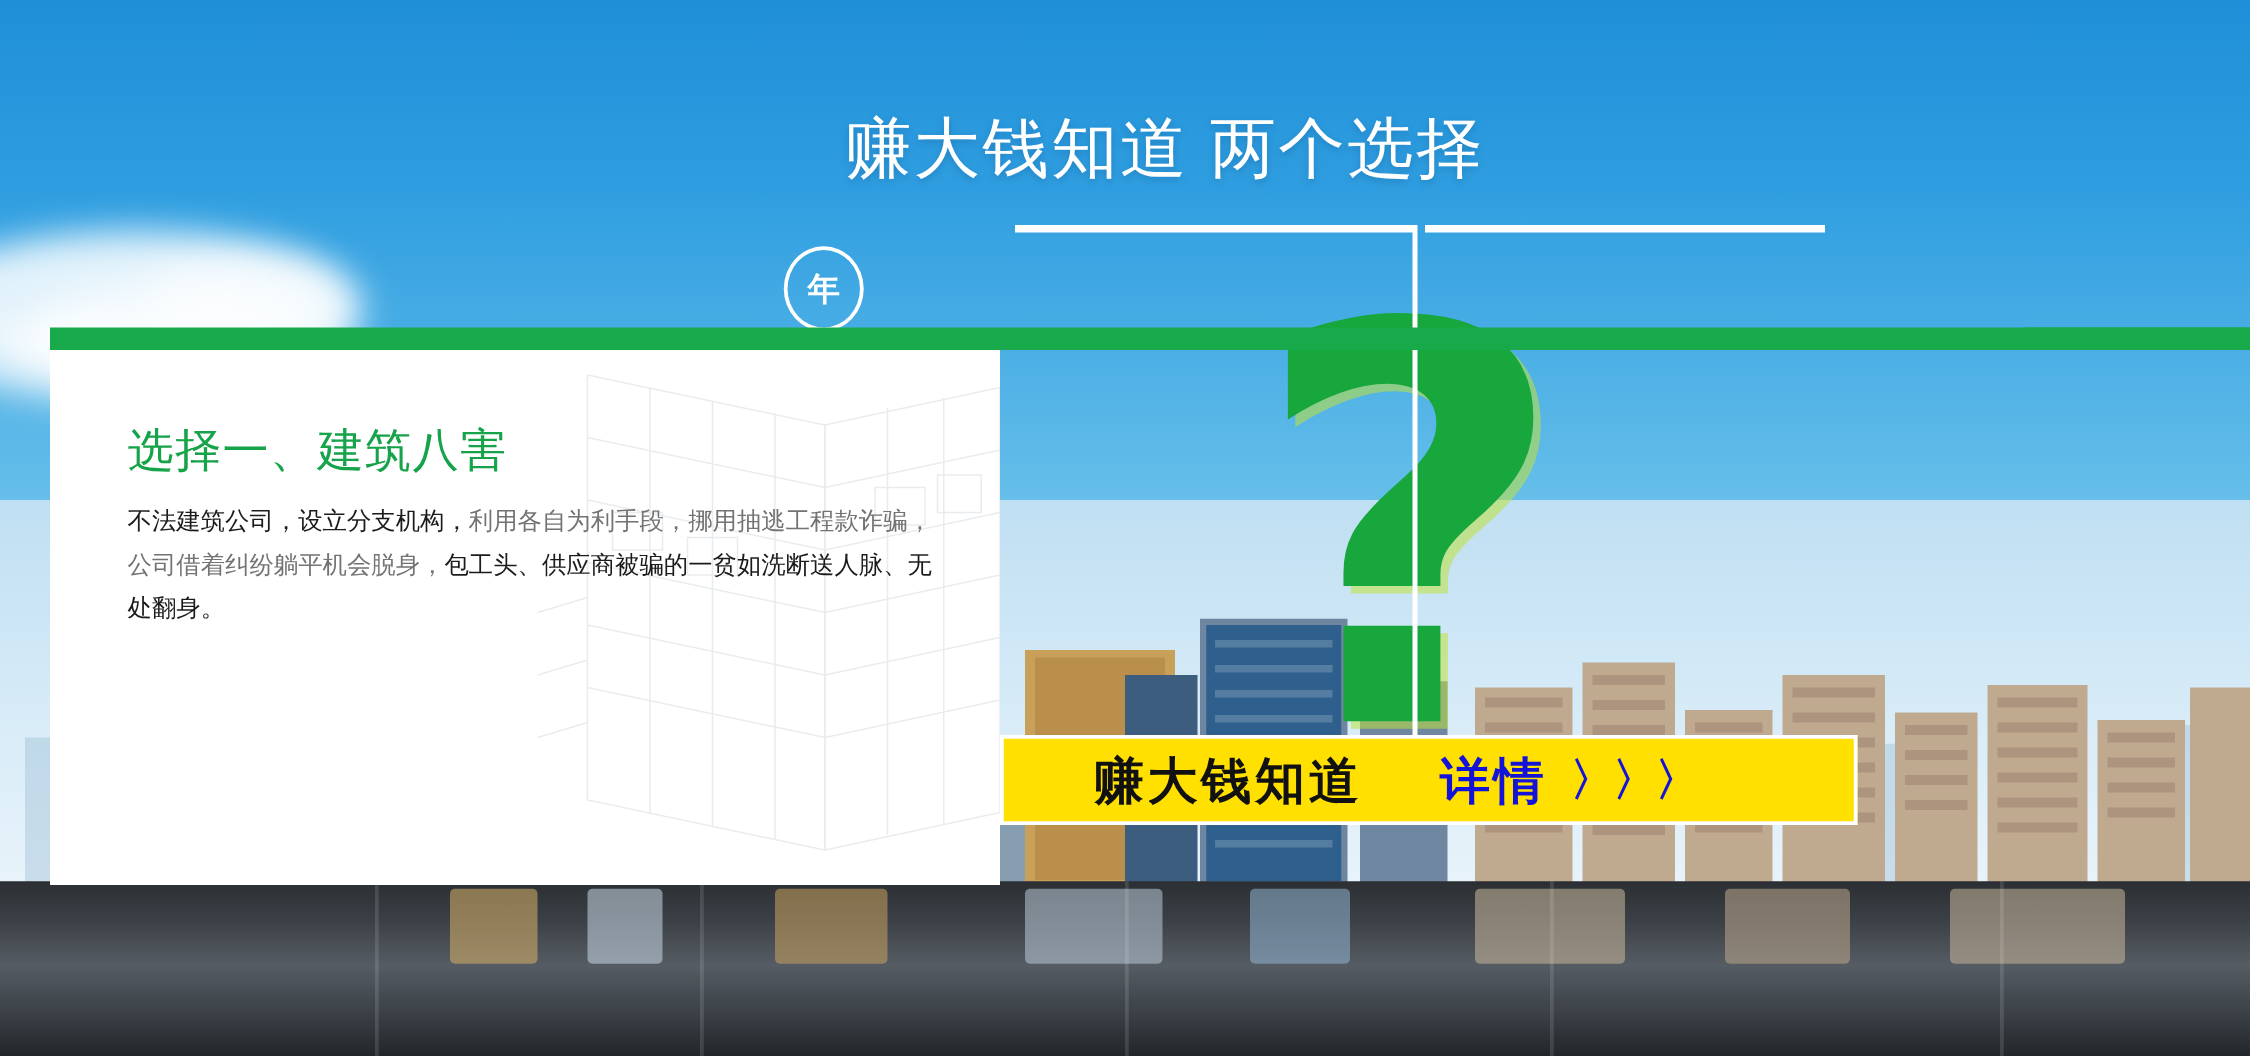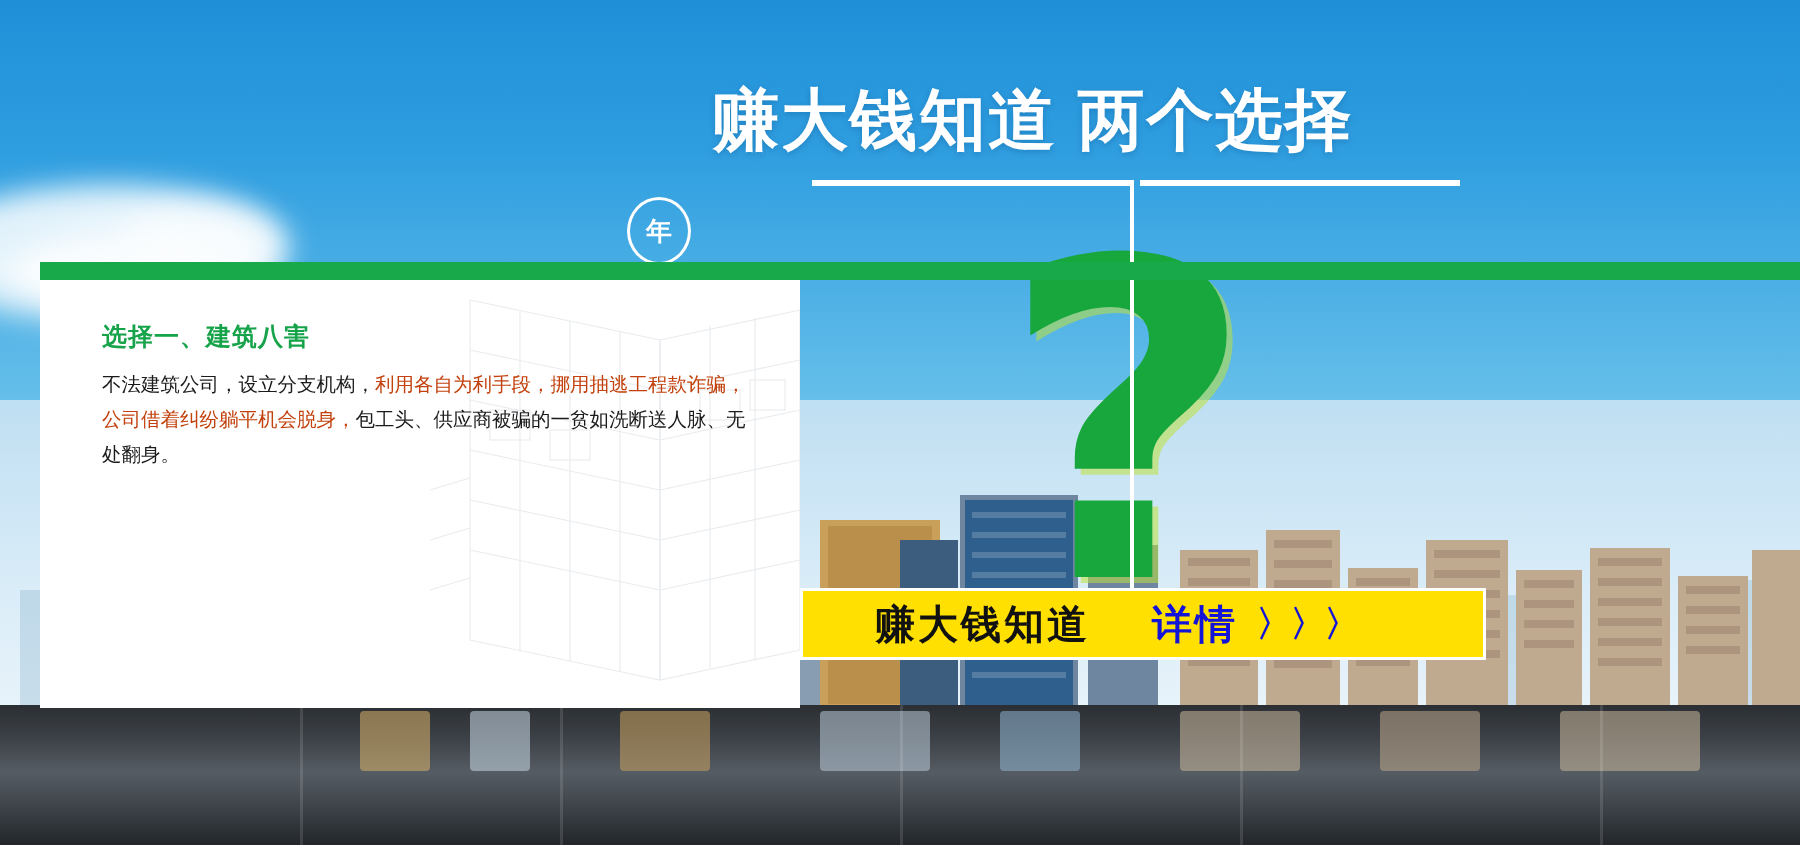--- a/index.html
+++ b/index.html
@@ -32,22 +32,22 @@
   }
   .year-badge{
     position:absolute;left:627px;top:197px;
     width:58px;height:62px;border:3px solid #fff;border-radius:50%;
     color:#fff;font-size:26px;font-weight:700;
     display:flex;align-items:center;justify-content:center;
   }
 
   
   .headline{
-    position:absolute;left:712px;top:78px;
-    font-size:67px;line-height:84px;font-weight:700;color:#fff;
+    position:absolute;left:676px;top:78px;
+    font-size:53px;line-height:84px;font-weight:400;color:#fff;
     letter-spacing:2px;white-space:nowrap;
     text-shadow:0 2px 6px rgba(0,60,110,.25);
   }
   .rule-left{position:absolute;left:812px;top:180px;width:320px;height:6px;background:#fff;}
   .rule-right{position:absolute;left:1140px;top:180px;width:320px;height:6px;background:#fff;}
   .rule-v{position:absolute;left:1130px;top:180px;width:4px;height:430px;background:#fff;}
 
   
   .cityband{
     position:absolute;left:0;top:400px;width:1800px;height:310px;
@@ -87,27 +87,27 @@
   
   .card{
     position:absolute;left:40px;top:280px;width:760px;height:428px;
     background:#fff;
     overflow:hidden;
   }
   .card .blueprint{position:absolute;right:-30px;top:0;width:420px;height:428px;opacity:.55;}
   .card-inner{position:relative;padding:40px 36px 0 62px;}
 
   .sec-title{
-    color:#16a34a;font-size:25px;font-weight:700;letter-spacing:1px;margin:0 0 14px 0;
+    color:#16a34a;font-size:37px;font-weight:400;letter-spacing:1px;margin:16px 0 14px 0;
   }
   .sec-body{
     font-size:19.5px;line-height:35px;color:#1b1b1b;margin:0;
     max-width:678px;
   }
-  .sec-body .g{color:#c2410c;}
+  .sec-body .g{color:#737373;}
 
   
   .cta{
     position:absolute;left:800px;top:588px;width:680px;height:66px;
     background:#ffe000;border:3px solid #fff;
     display:flex;align-items:center;
   }
   .cta .t1{
     margin-left:72px;font-size:40px;font-weight:800;color:#111;letter-spacing:3px;
   }

